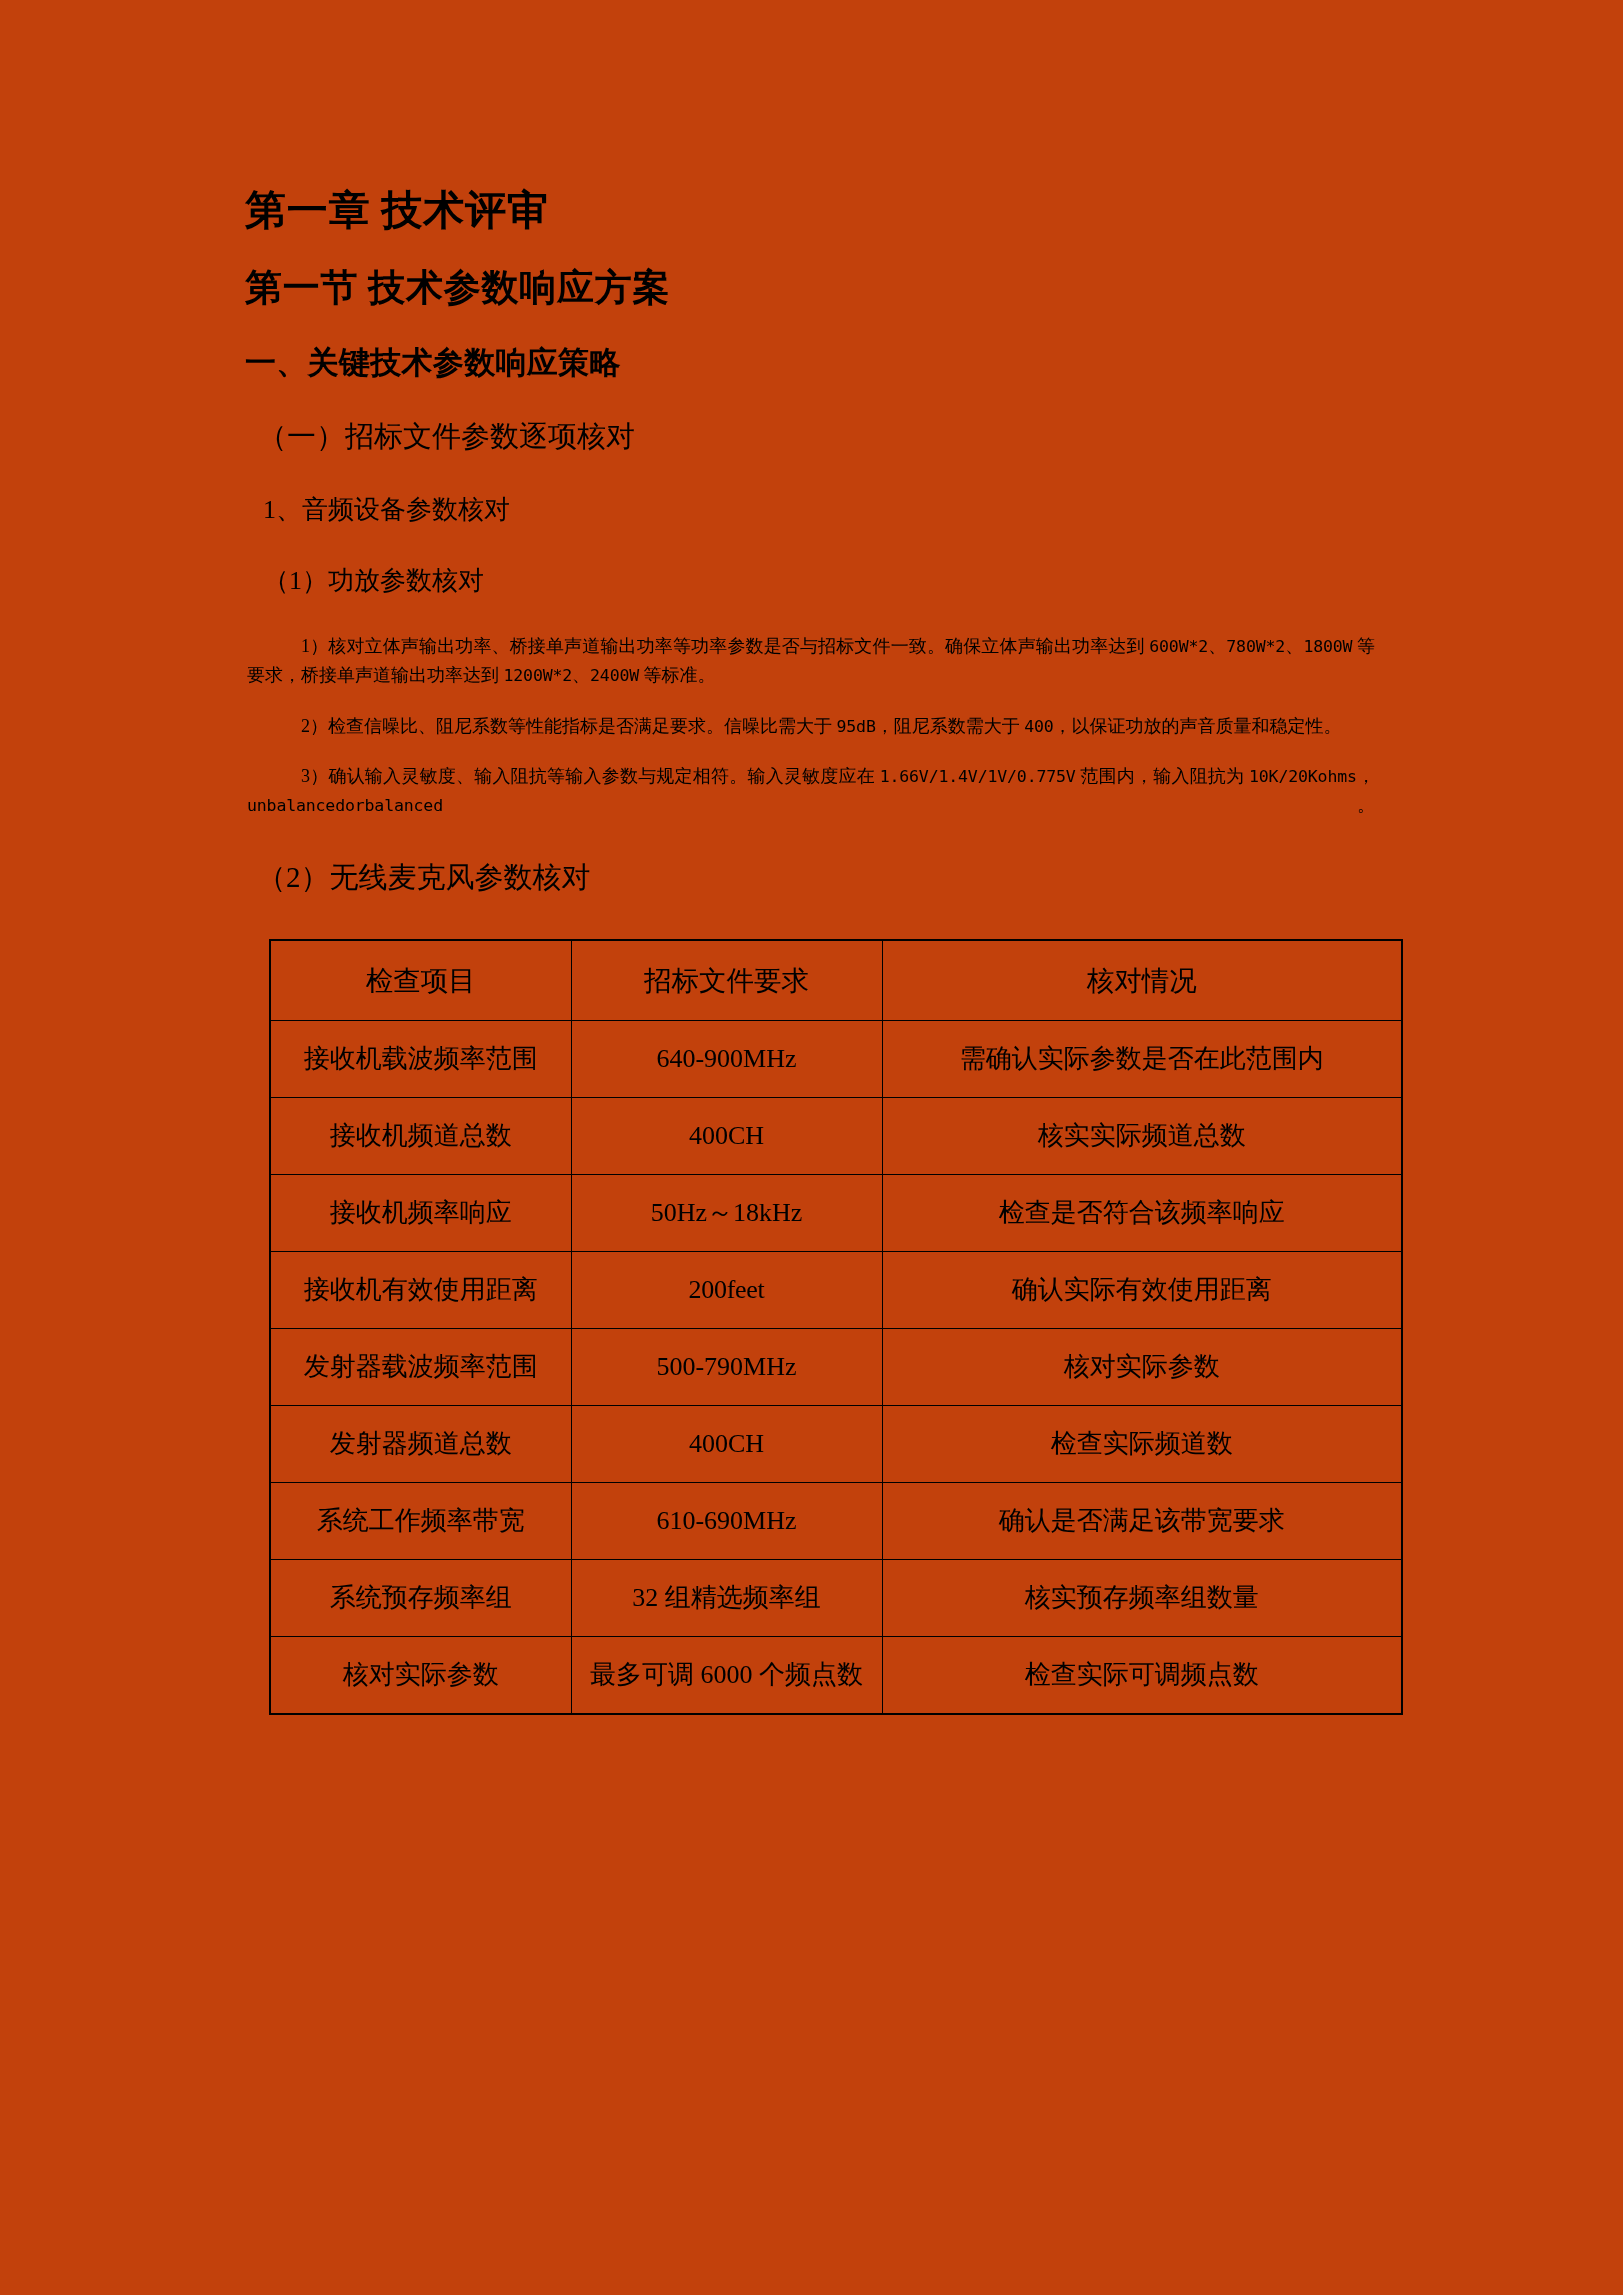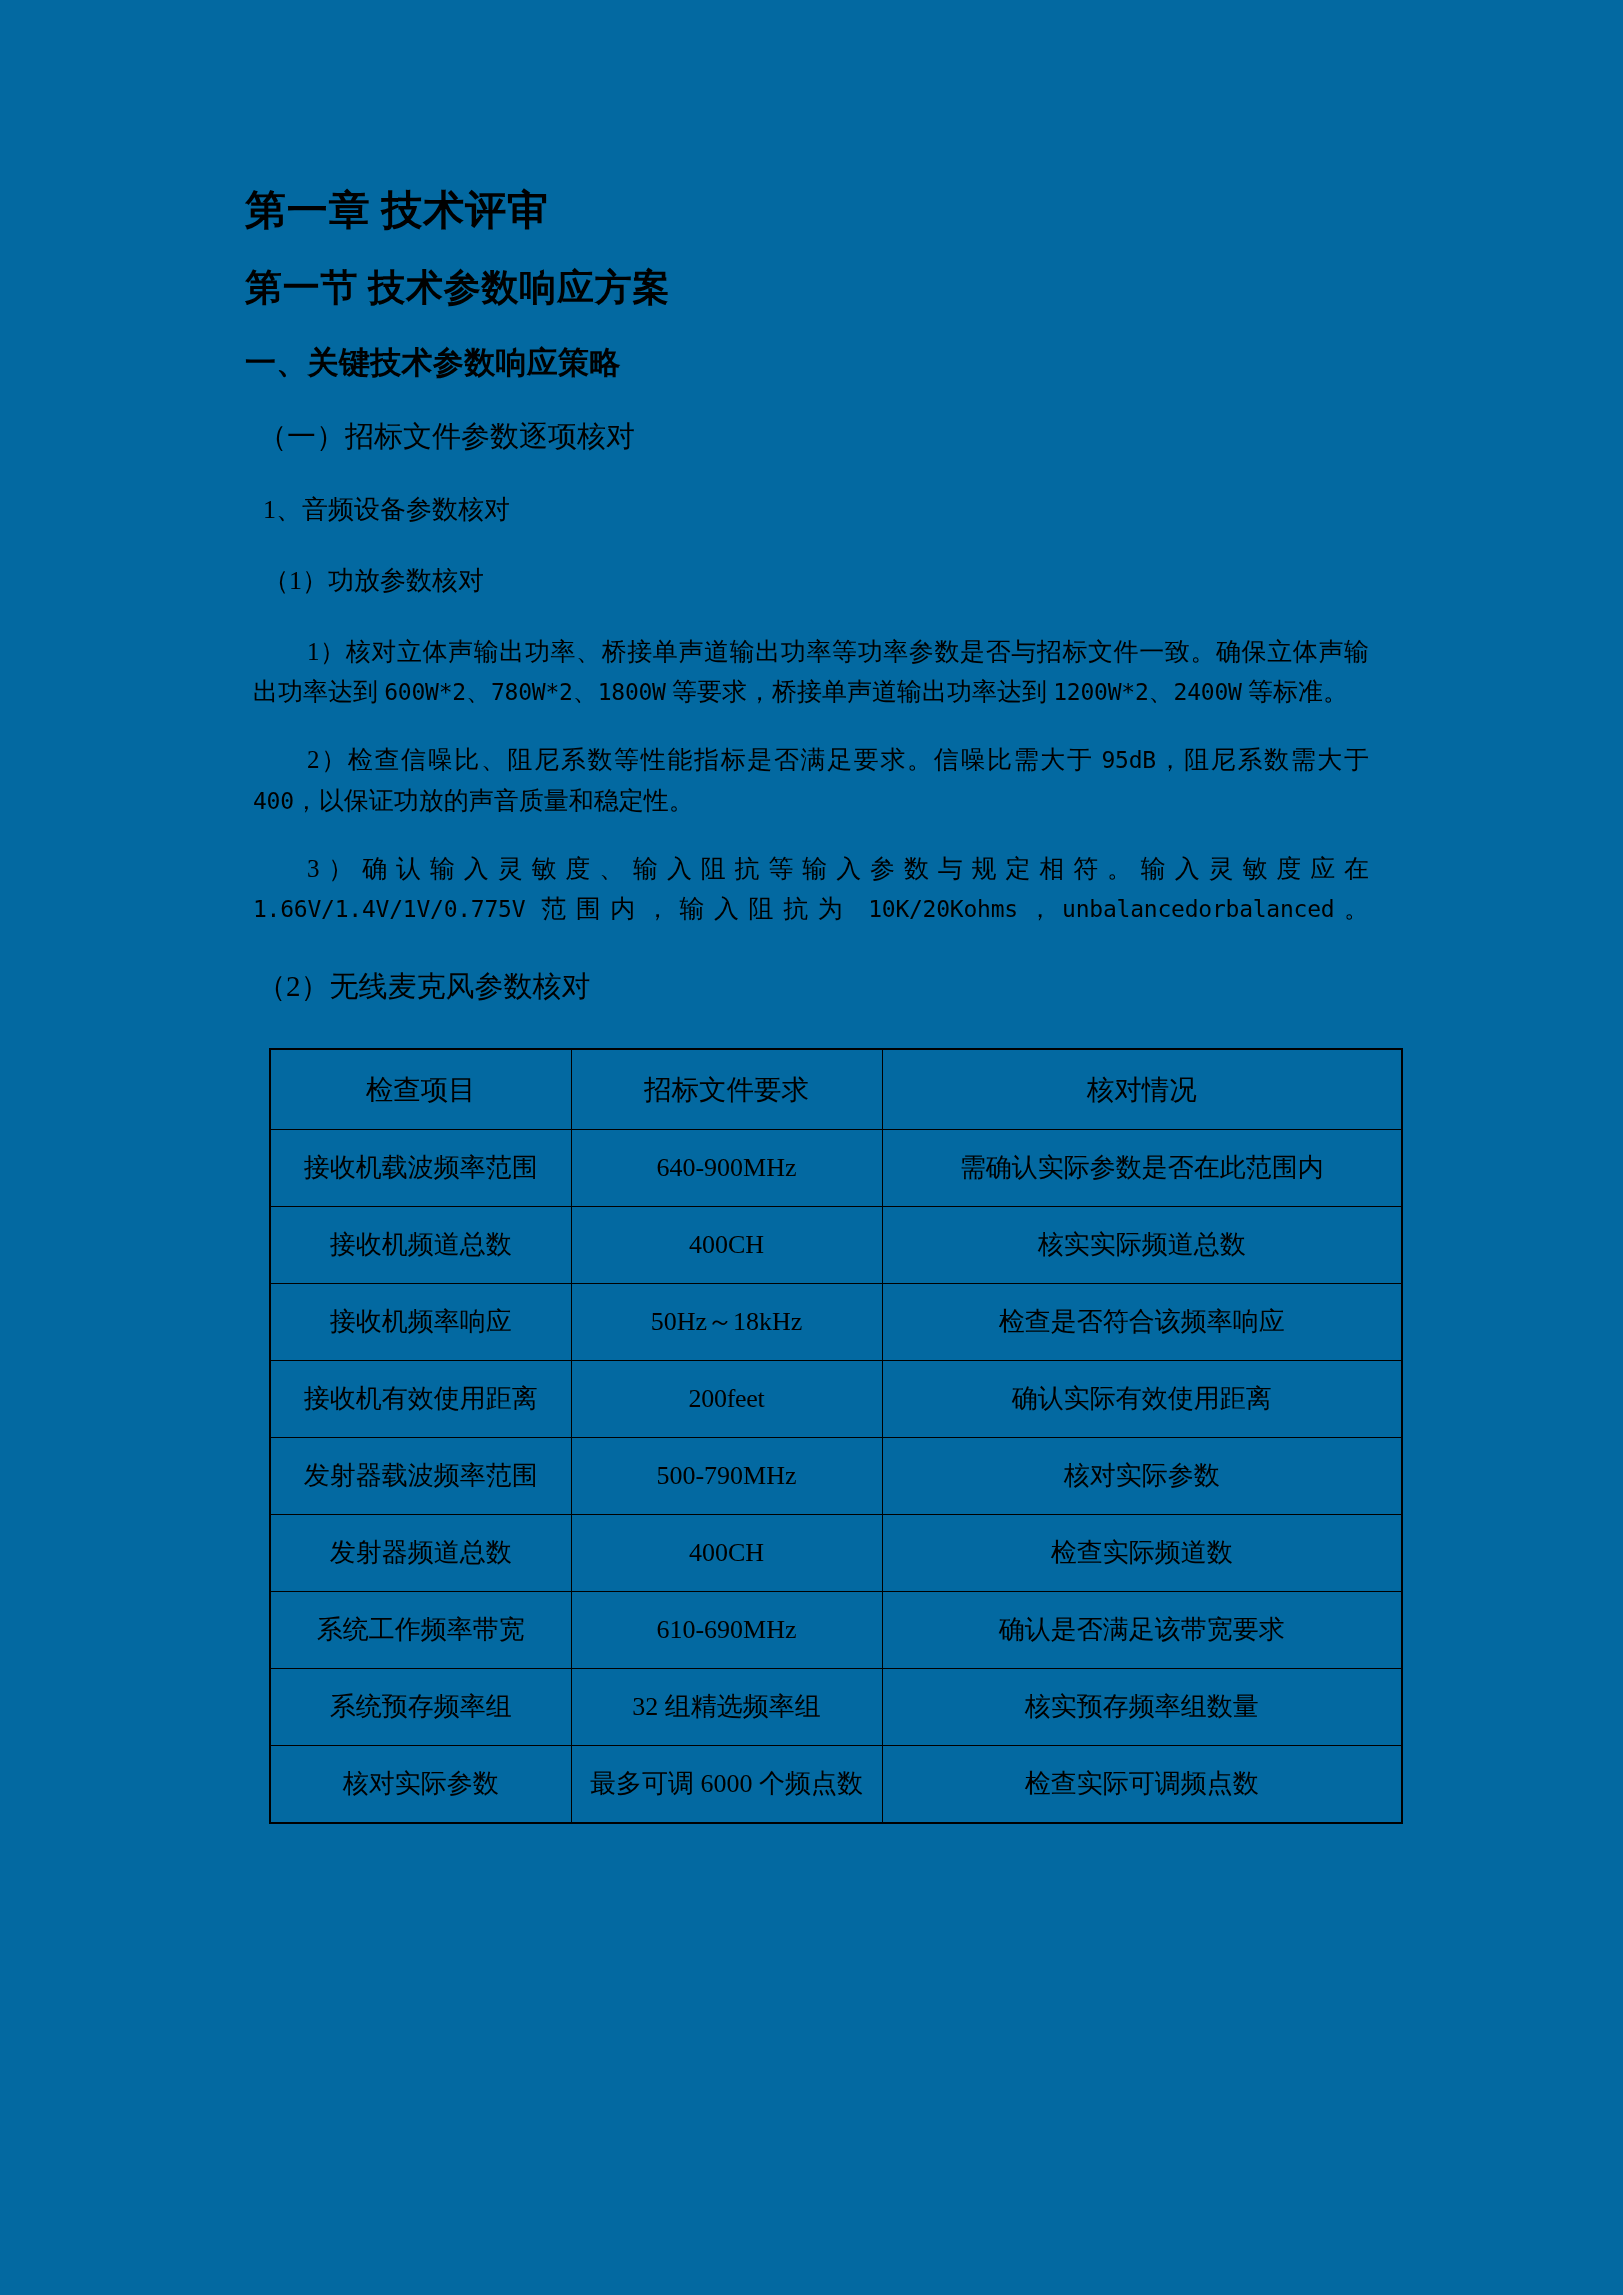--- a/index.html
+++ b/index.html
@@ -12,21 +12,21 @@
     height: 2295px;
     font-family: "Liberation Serif", "DejaVu Serif", serif;
     color: #000000;
     -webkit-font-smoothing: antialiased;
   }
 
   .page {
     position: relative;
     width: 1623px;
     height: 2295px;
-    background: #0369a1;
+    background: #c2410c;
     box-sizing: border-box;
     padding: 0;
   }
 
   .content {
     position: absolute;
     left: 245px;
     top: 0;
     width: 1132px;
   }
@@ -66,23 +66,23 @@
     padding-top: 31px;
     text-indent: 0;
   }
   .p-lvl2 {
     font-size: 26px;
     line-height: 1.0;
     margin: 18px;
     padding-top: 27.5px;
   }
   .p-body {
-    font-size: 25px;
+    font-size: 18px;
     line-height: 1.62;
-    margin: 8px;
+    margin: 2px;
     padding-top: 19.6px;
     text-align: justify;
     text-justify: inter-ideograph;
     text-indent: 54px;
   }
   .p-body.just-spread {
     text-align: justify;
     text-align-last: justify;
   }
   .p-caption {

